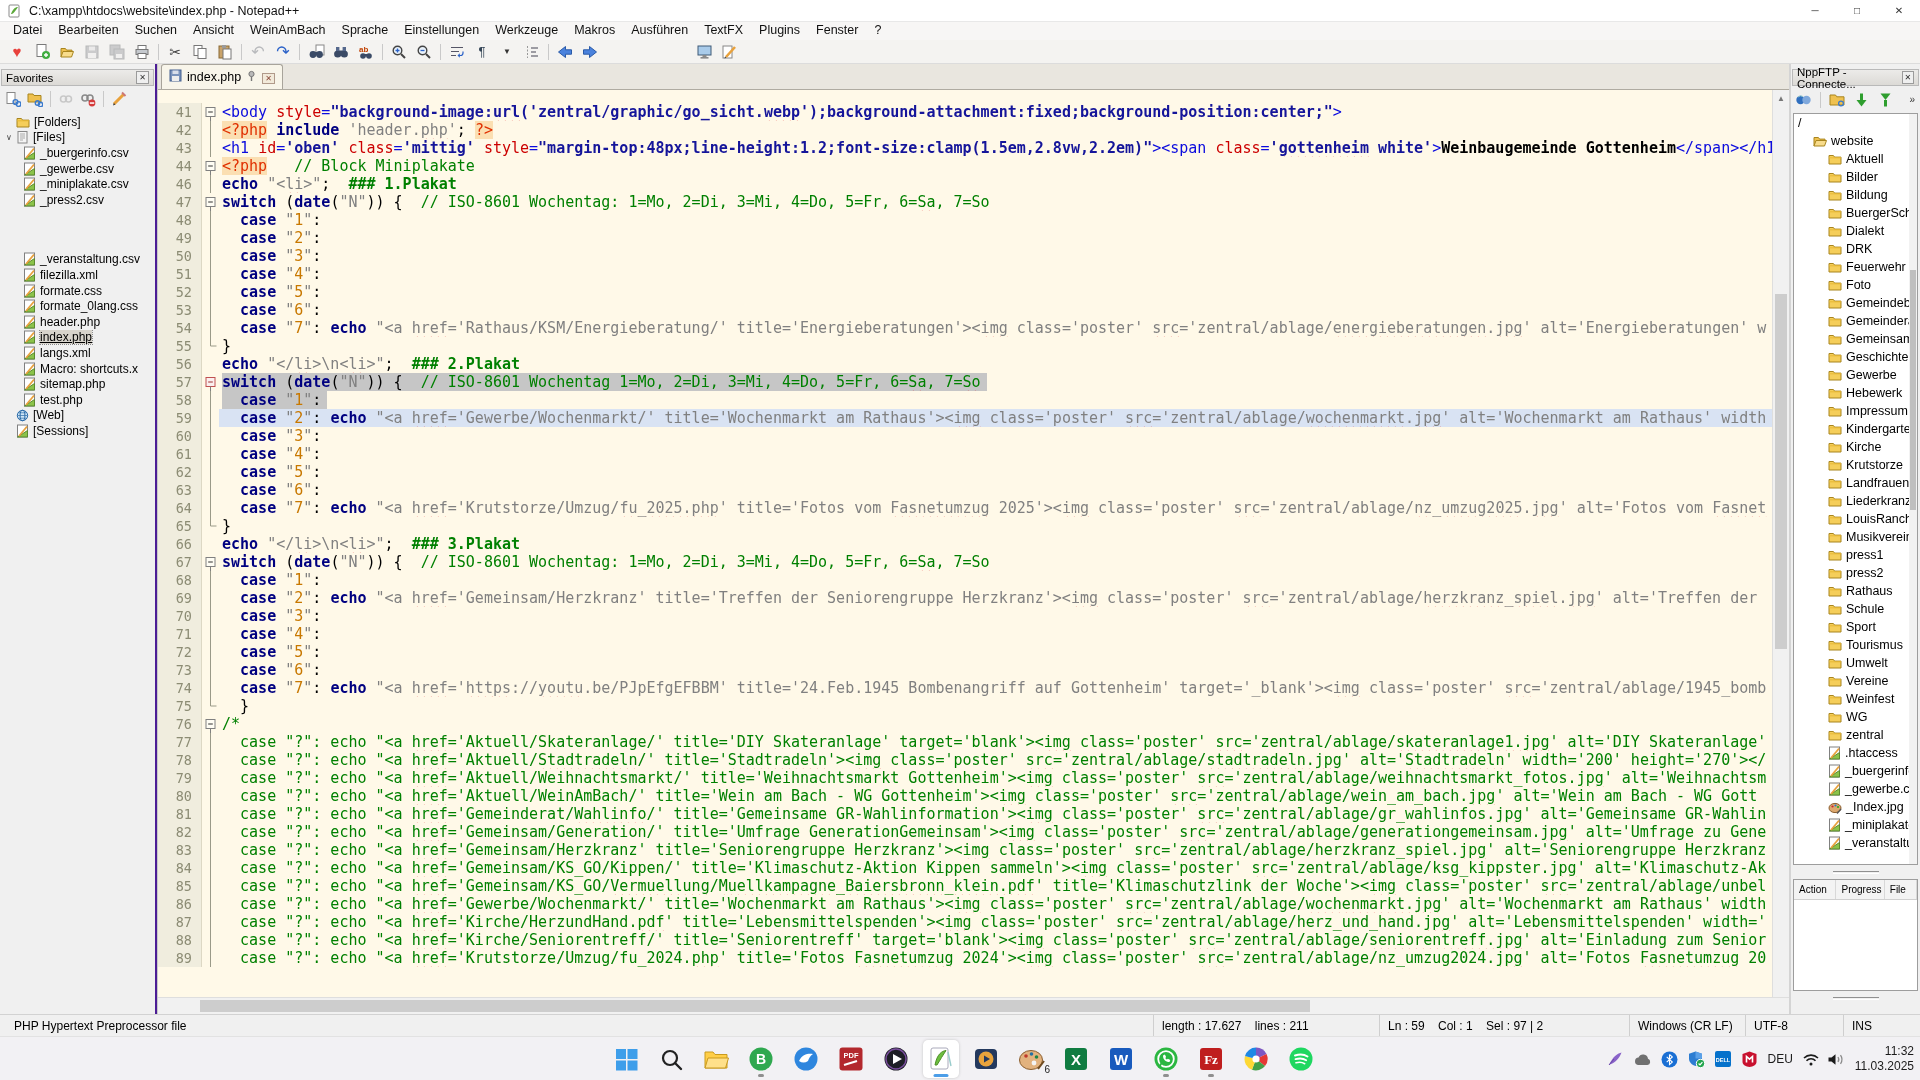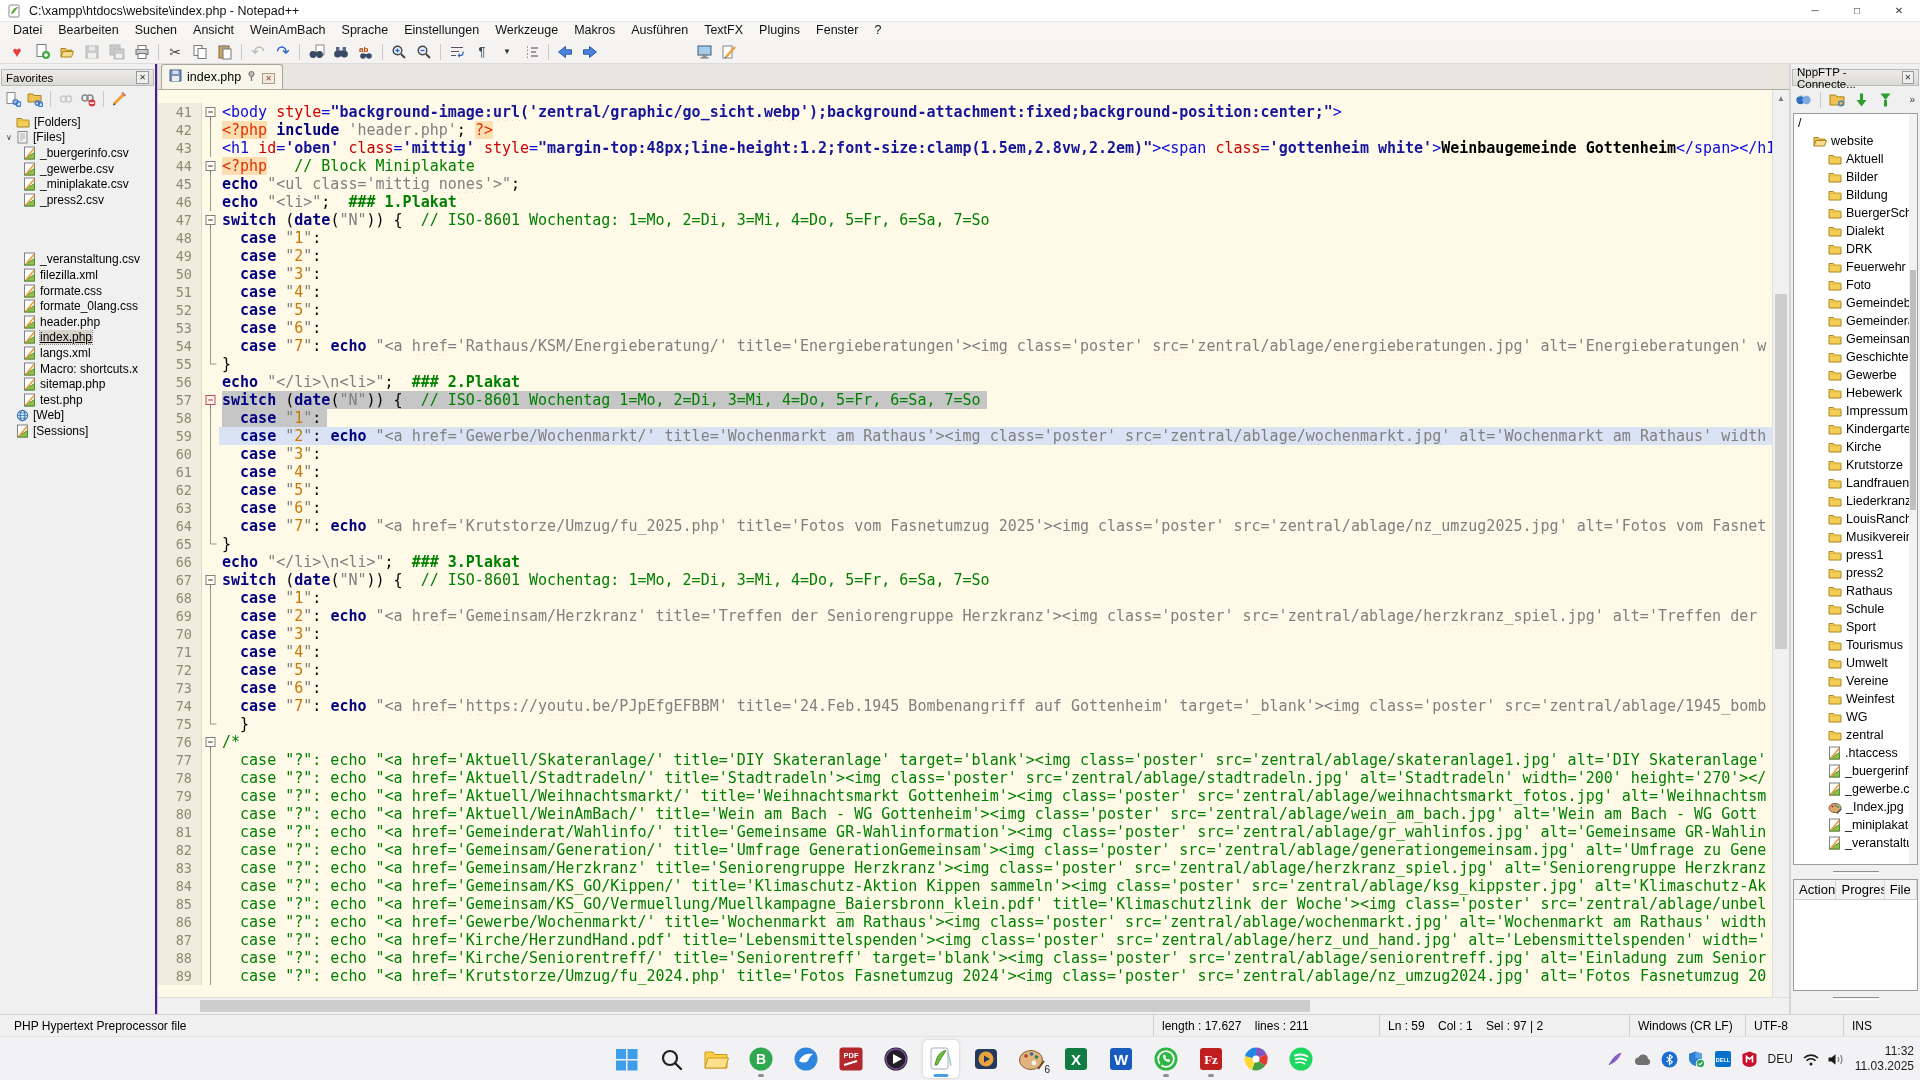--- a/index.html
+++ b/index.html
@@ -68,21 +68,21 @@
   .ftp-toolbar{height:27px;display:flex;align-items:center;gap:3px;padding:2px 2px}
   .ftp-toolbar .tb-icon{width:21px;height:20px}
   .ftp-more{margin-left:auto;font-size:10px;color:#333;padding-right:3px}
   .ftp-tree{height:752px;flex:none;background:#FFFFFF;border:1px solid #9D9D9D;margin:0 2px;overflow:hidden;font-size:12.5px;position:relative}
   .ftp-row{height:18px;display:flex;align-items:center;white-space:nowrap;overflow:hidden;color:#000}
   .ftp-row .ticon{display:flex;margin-right:4px;flex:none}
   .ftp-scroll{position:absolute;right:0;top:0;bottom:0;width:8px;background:#F2F2F2}
   .ftp-thumb{position:absolute;left:1px;right:1px;top:156px;height:240px;background:#BFBFBF}
   .grip{height:14px;display:flex;align-items:center;justify-content:center}
   .grip div{width:46px;height:3px;border-top:1px solid #909090;border-bottom:1px solid #FFF}
-  .transfer{height:112px;flex:none;background:#FFFFFF;border:1px solid #9D9D9D;margin:0 2px;font-size:13px}
+  .transfer{height:112px;flex:none;background:#FFFFFF;border:1px solid #9D9D9D;margin:0 2px;font-size:10px}
   .transfer .thead{display:flex;background:#F3F3F3;border-bottom:1px solid #D0D0D0;height:20px;align-items:center}
   .transfer .th{padding:0 5px;border-right:1px solid #D8D8D8;height:100%;display:flex;align-items:center;overflow:hidden;white-space:nowrap}
   
   .statusbar{height:22px;flex:none;background:#F0F0F0;border-top:1px solid #D2D2D2;display:flex;align-items:center;font-size:12px;color:#000}
   .sb-seg{height:100%;display:flex;align-items:center;padding:0 8px;border-left:1px solid #CFCFCF;white-space:pre;overflow:hidden}
   .sb-doctype{flex:1;border-left:none;padding-left:14px}
   .sb-len{width:226px}.sb-pos{width:250px}.sb-eol{width:116px}.sb-enc{width:98px}.sb-ins{width:77px}
   
   .taskbar{height:44px;flex:none;background:#F2F1F4;border-top:1px solid #E2E2E2;position:relative}
   .tb-apps{position:absolute;left:608px;top:0;height:44px;display:flex;align-items:center;gap:9px}
@@ -565,29 +565,20 @@
               <div class="row">
                 <div class="ln">44</div>
                 <div class="fold">
                   <svg width="17" height="18" viewBox="0 0 17 18" xmlns="http://www.w3.org/2000/svg">
                     <rect x="4" y="4.5" width="9" height="9" fill="#FFFDF4" stroke="#808080"></rect>
                     <line x1="6.2" y1="9" x2="10.8" y2="9" stroke="#303030"></line>
                     <line x1="8.5" y1="13.5" x2="8.5" y2="18" stroke="#808080"></line>
                   </svg>
                 </div>
                 <div class="text"><span class="inner"><span class="php">&lt;?php</span><span class="p">   </span><span class="c">// Block Miniplakate</span></span></div>
-              </div>
-              <div class="row">
-                <div class="ln">45</div>
-                <div class="fold">
-                  <svg width="17" height="18" viewBox="0 0 17 18" xmlns="http://www.w3.org/2000/svg">
-                    <line x1="8.5" y1="0" x2="8.5" y2="18" stroke="#9A9A88"></line>
-                  </svg>
-                </div>
-                <div class="text"><span class="inner"><span class="k">echo</span><span class="p"> </span><span class="s">"&lt;</span><span class="s u">ul</span><span class="s"> class='mittig </span><span class="s u">nones</span><span class="s">'&gt;"</span><span class="p">;</span></span></div>
               </div>
               <div class="row">
                 <div class="ln">46</div>
                 <div class="fold">
                   <svg width="17" height="18" viewBox="0 0 17 18" xmlns="http://www.w3.org/2000/svg">
                     <line x1="8.5" y1="0" x2="8.5" y2="18" stroke="#9A9A88"></line>
                   </svg>
                 </div>
                 <div class="text"><span class="inner"><span class="k">echo</span><span class="p"> </span><span class="s">"&lt;</span><span class="s u">li</span><span class="s">&gt;"</span><span class="p">;  </span><span class="cb">### 1.Plakat</span></span></div>
               </div>

